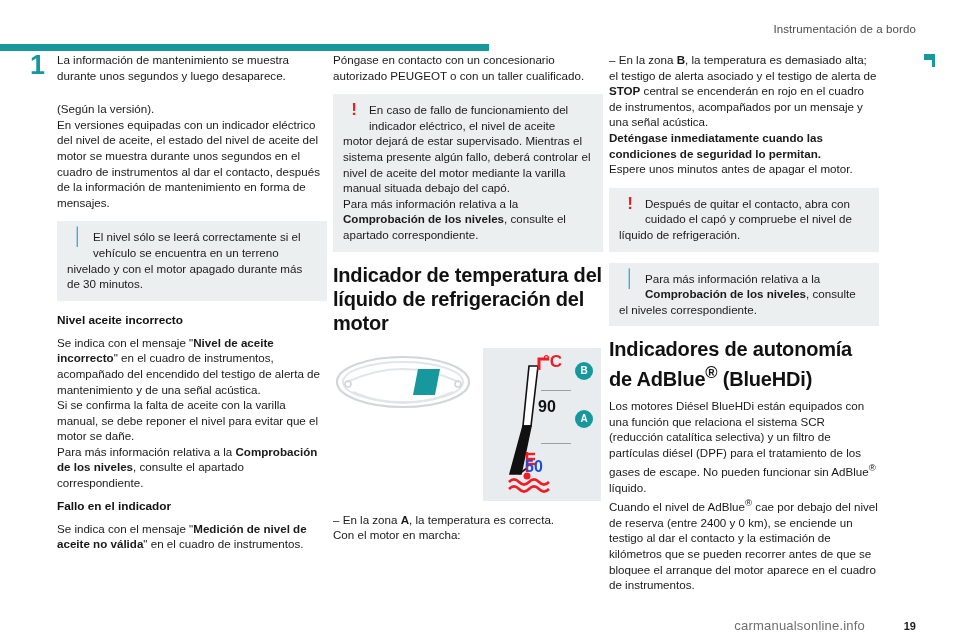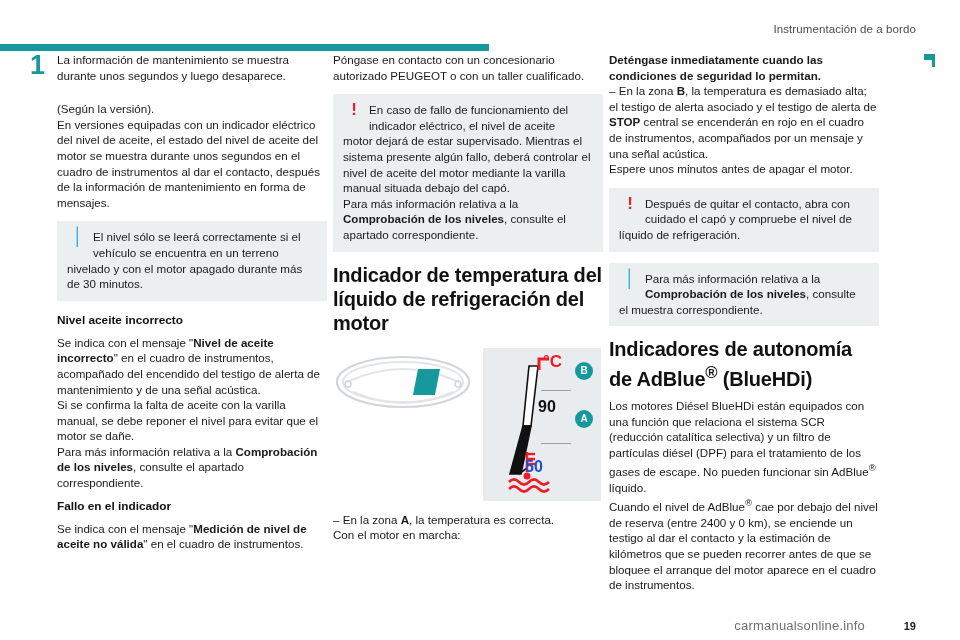--- a/index.html
+++ b/index.html
@@ -305,38 +305,38 @@
       </div>
     </div>
     <div class="gap"></div>
 
     <p class="body">– En la zona <b>A</b>, la temperatura es correcta.</p>
     <p class="body">Con el motor en marcha:</p>
   </div>
 
   <div class="col">
 
+    <p class="body">– En la zona <b>B</b>, la temperatura es demasiado alta; el testigo de alerta asociado y el testigo de alerta de <b>STOP</b> central se encenderán en rojo en el cuadro de instrumentos, acompañados por un mensaje y una señal acústica.</p>
+
     <p class="body"><b>Deténgase inmediatamente cuando las condiciones de seguridad lo permitan.</b></p>
-
-    <p class="body">– En la zona <b>B</b>, la temperatura es demasiado alta; el testigo de alerta asociado y el testigo de alerta de <b>STOP</b> central se encenderán en rojo en el cuadro de instrumentos, acompañados por un mensaje y una señal acústica.</p>
 
     <p class="body">Espere unos minutos antes de apagar el motor.</p>
     <div class="gap"></div>
 
     <div class="callout warn">
       <span class="glyph">!</span>
       <div class="first-lines">Después de quitar el contacto, abra con cuidado el capó y compruebe el nivel de</div>
       <div class="rest">líquido de refrigeración.</div>
     </div>
     <div class="gap"></div>
 
     <div class="callout info">
       <span class="glyph">│</span>
       <div class="first-lines"><span>Para más información relativa a la </span><b>Comprobación de los niveles</b><span>, consulte</span></div>
-      <div class="rest">el muestra correspondiente.</div>
+      <div class="rest">el niveles correspondiente.</div>
     </div>
     <div class="gap"></div>
 
     <h2 class="section">Indicadores de autonomía<br>de AdBlue<sup>®</sup> (BlueHDi)</h2>
     <div class="gap-sm"></div>
 
     <p class="body">Los motores Diésel BlueHDi están equipados con una función que relaciona el sistema SCR (reducción catalítica selectiva) y un filtro de partículas diésel (DPF) para el tratamiento de los gases de escape. No pueden funcionar sin AdBlue<sup>®</sup> líquido.</p>
 
     <p class="body">Cuando el nivel de AdBlue<sup>®</sup> cae por debajo del nivel de reserva (entre 2400 y 0 km), se enciende un testigo al dar el contacto y la estimación de kilómetros que se pueden recorrer antes de que se bloquee el arranque del motor aparece en el cuadro de instrumentos.</p>
   </div>

